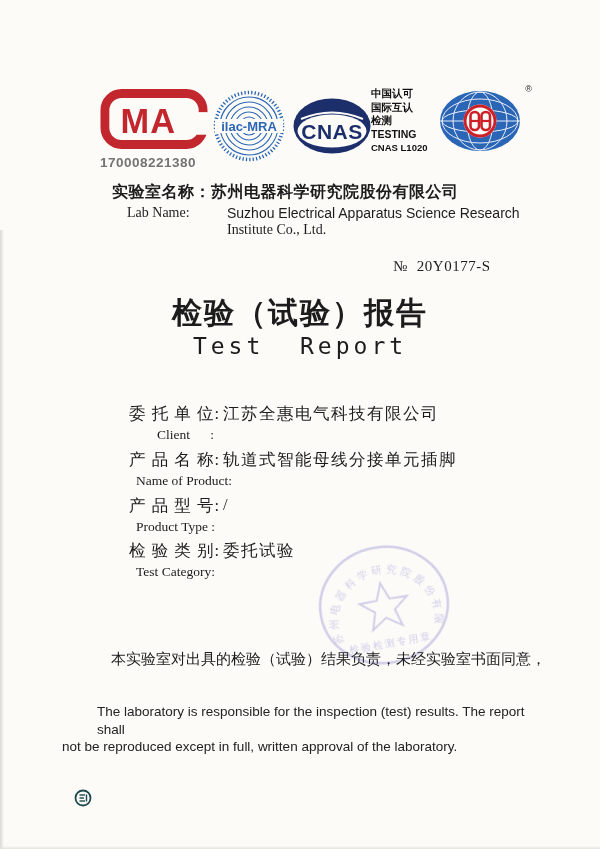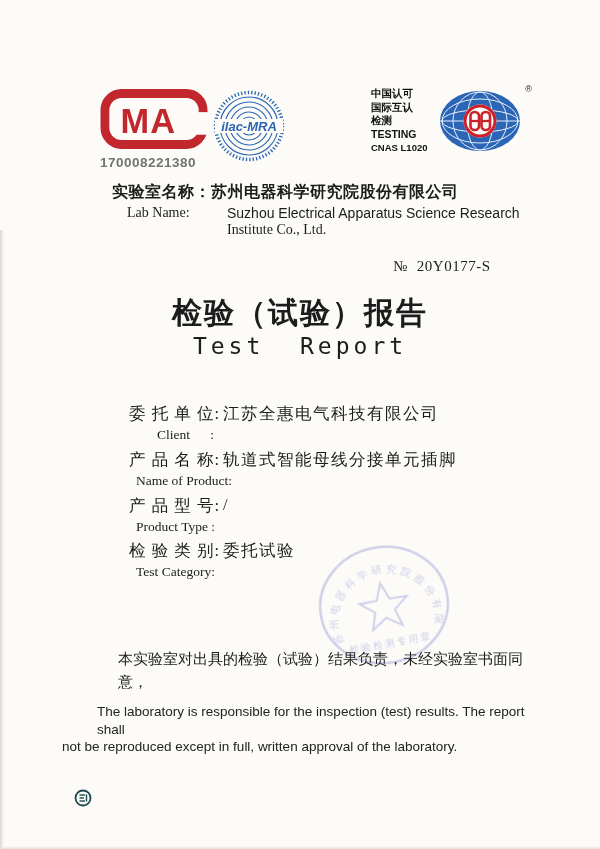--- a/index.html
+++ b/index.html
@@ -11,21 +11,21 @@
   .edge-left{position:absolute;left:0;top:230px;width:4px;height:619px;
     background:linear-gradient(to right,#d9d8d3,rgba(252,251,248,0));}
   .edge-bottom{position:absolute;left:0;bottom:0;width:600px;height:3px;
     background:linear-gradient(to top,#e3e2dd,rgba(252,251,248,0));}
 
   
   .logos{position:absolute;left:0;top:0;width:600px;height:180px;}
   .cma{position:absolute;left:100px;top:88px;width:108px;text-align:left;}
   .cma-no{margin-top:1px;font-size:13.5px;font-weight:bold;color:#737373;letter-spacing:.5px;
     font-family:"Liberation Sans",sans-serif;}
-  .ilac{position:absolute;left:213px;top:90px;font-style:italic;}
+  .ilac{position:absolute;left:213px;top:90px;}
   .cnas{position:absolute;left:292px;top:97px;}
   .acc-text{position:absolute;left:371px;top:87px;width:66px;
     font-weight:bold;font-size:10.5px;line-height:13.5px;color:#111;}
   .acc-text .sm{font-size:9.5px;}
   .globe{position:absolute;left:438px;top:88px;}
   .globe .reg{position:absolute;right:-10px;top:-4px;font-size:9px;color:#222;}
 
   
   .lab{position:absolute;left:0;top:182px;width:600px;}
   .lab-cn{position:absolute;left:112px;top:0;font-size:16px;font-weight:bold;letter-spacing:.5px;}
@@ -56,21 +56,21 @@
     font-family:"Liberation Serif",serif;white-space:pre;}
   .f1 .field-en{left:157px;}
 
   
   .stamp{position:absolute;left:316px;top:543px;width:136px;height:124px;
     opacity:.38;filter:blur(.5px);transform:rotate(-10deg);pointer-events:none;}
 
   
   .disc-cn{position:absolute;left:66px;top:648px;width:480px;font-size:15px;
     font-family:"Liberation Serif",serif;line-height:23px;}
-  .disc-cn .l1{margin-left:52px;}
+  .disc-cn .l1{text-align:right;}
   .disc-en{position:absolute;left:62px;top:703px;width:484px;font-size:13.5px;
     font-family:"Liberation Sans",sans-serif;line-height:17.5px;color:#222;}
   .disc-en .l1{margin-left:35px;}
 
   .binder-mark{position:absolute;left:74px;top:789px;width:18px;height:18px;}
 </style>
 </head>
 <body>
 
 <div class="page">
@@ -94,20 +94,28 @@
         <circle cx="36" cy="36" r="29" fill="none" stroke="#2a66b5" stroke-width="1.1"></circle>
         <circle cx="36" cy="36" r="24" fill="none" stroke="#2a66b5" stroke-width="1.1"></circle>
         <circle cx="36" cy="36" r="19" fill="none" stroke="#2a66b5" stroke-width="1.1"></circle>
         <circle cx="36" cy="36" r="14" fill="none" stroke="#2a66b5" stroke-width="1.1"></circle>
         <circle cx="36" cy="36" r="9" fill="none" stroke="#2a66b5" stroke-width="1.1"></circle>
         <rect x="2" y="29" width="68" height="14" fill="#fcfbf8"></rect>
         <text x="36" y="40.5" text-anchor="middle" font-family="Liberation Sans, sans-serif" font-weight="bold" font-size="13" fill="#2a66b5">ilac-MRA</text>
       </svg>
     </div>
 
+    <div class="cnas">
+      <svg width="80" height="58" viewBox="0 0 80 58">
+        <ellipse cx="40" cy="29" rx="38.5" ry="27.5" fill="#1c2f6b"></ellipse>
+        <ellipse cx="40" cy="34" rx="34.5" ry="16.5" fill="#fcfbf8"></ellipse>
+        <path d="M9 22 Q 40 9 71 22" fill="none" stroke="#fcfbf8" stroke-width="2"></path>
+        <text x="40" y="42" text-anchor="middle" font-family="Liberation Sans, sans-serif" font-weight="bold" font-size="21" fill="#1c2f6b" letter-spacing="0.5">CNAS</text>
+      </svg>
+    </div>
 
     <div class="acc-text">
       <div>中国认可</div>
       <div>国际互认</div>
       <div>检测</div>
       <div>TESTING</div>
       <div class="sm">CNAS L1020</div>
     </div>
 
     <div class="globe">

